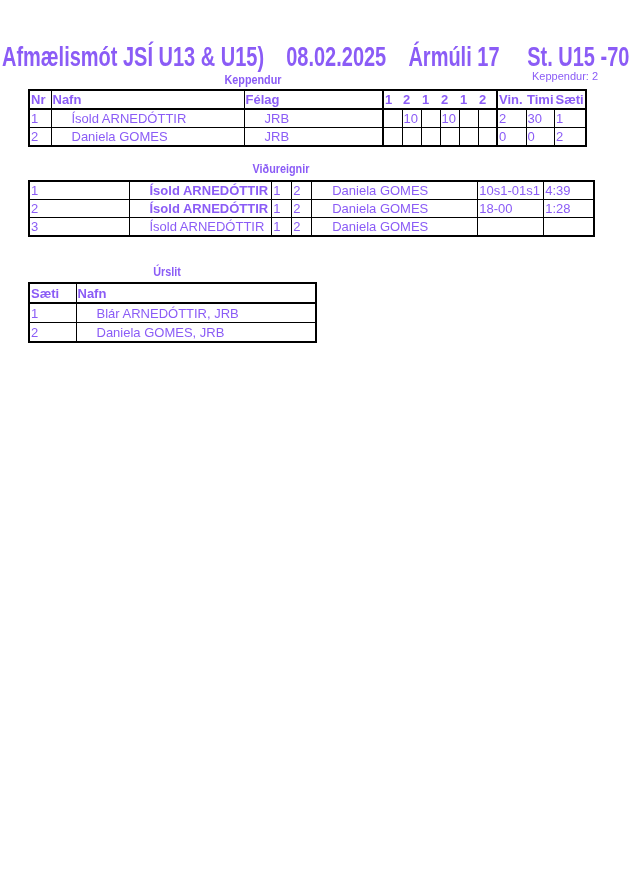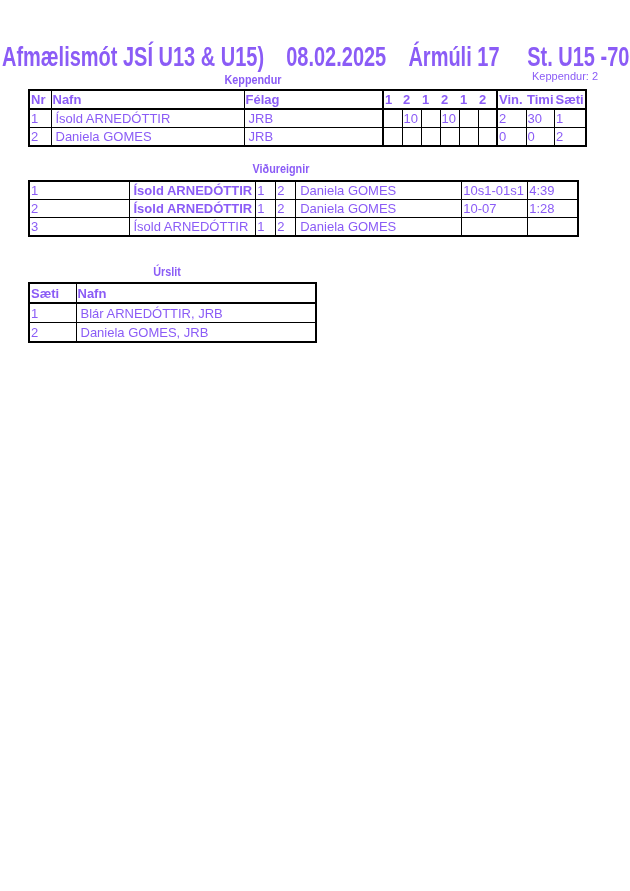--- a/index.html
+++ b/index.html
@@ -17,21 +17,21 @@
   .st-vidureignir{left:281px;top:162px;}
   .st-urslit{left:167px;top:265px;}
 
   table{border-collapse:collapse;position:absolute;table-layout:fixed;
         font-size:13px;line-height:13px;}
   table{border:2px solid #000;}
   td,th{border:1px solid #000;padding:0 3px;height:17px;overflow:hidden;
         white-space:nowrap;font-weight:normal;}
   th{font-weight:bold;border-bottom:2px solid #000;}
   .c{text-align:left;padding:0 1px;}
-  .l{text-align:left;padding-left:4px;}
+  .l{text-align:left;padding-left:20px;}
   .hl{text-align:left;padding-left:1px;}
   .bold{font-weight:bold;}
   .thickL{border-left:2px solid #000;}
   .noLR{border-left-width:0;border-right-width:0;}
   .noL{border-left-width:0;}
   .noR{border-right-width:0;}
 
   .t-keppendur{left:28px;top:89px;}
   .t-keppendur col.nr{width:22px;} .t-keppendur col.nafn{width:193px;}
   .t-keppendur col.felag{width:139px;} .t-keppendur col.sc{width:19px;}
@@ -139,21 +139,21 @@
       <td class="l">Daniela GOMES</td>
       <td class="c">10s1-01s1</td>
       <td class="c">4:39</td>
     </tr>
     <tr>
       <td class="c">2</td>
       <td class="l bold">Ísold ARNEDÓTTIR</td>
       <td class="c">1</td>
       <td class="c">2</td>
       <td class="l">Daniela GOMES</td>
-      <td class="c">10-07</td>
+      <td class="c">18-00</td>
       <td class="c">1:28</td>
     </tr>
     <tr>
       <td class="c">3</td>
       <td class="l">Ísold ARNEDÓTTIR</td>
       <td class="c">1</td>
       <td class="c">2</td>
       <td class="l">Daniela GOMES</td>
       <td class="c"></td>
       <td class="c"></td>

